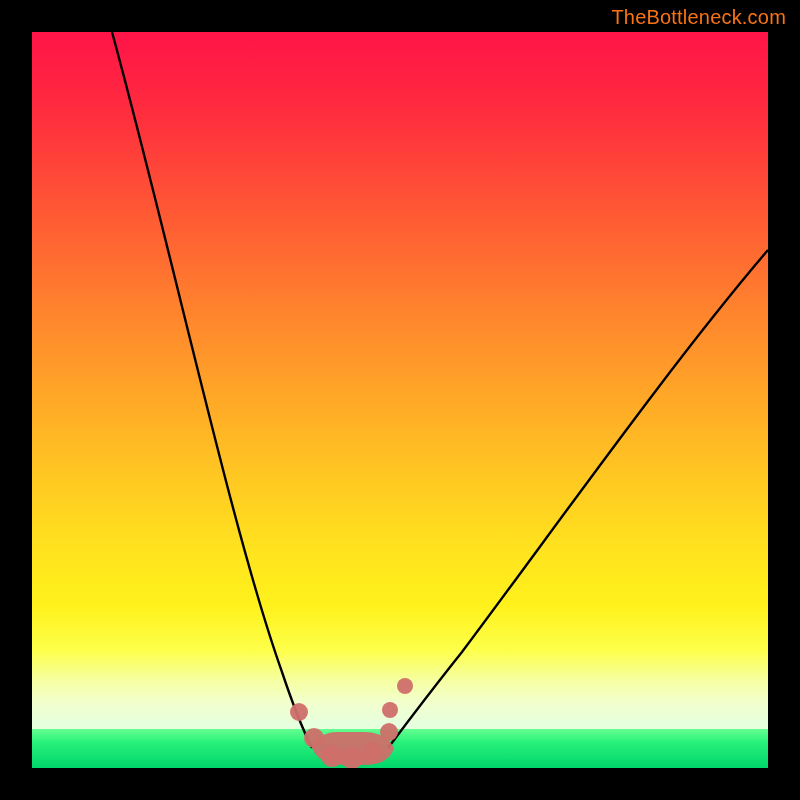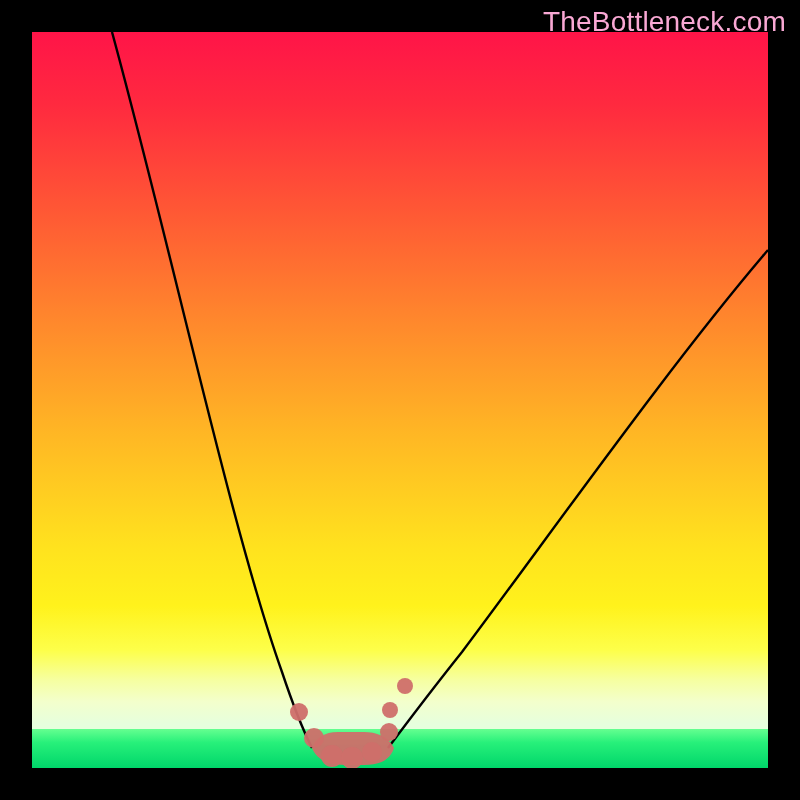--- a/index.html
+++ b/index.html
@@ -13,22 +13,22 @@
   }
   .frame {
     position: absolute;
     inset: 0;
     background: #000;
   }
   .watermark {
     position: absolute;
     top: 6px;
     right: 14px;
-    color: #f9a8d4;
-    font-size: 28px;
+    color: #f97316;
+    font-size: 20px;
     font-weight: 400;
     z-index: 10;
     letter-spacing: 0.2px;
   }
   .plot-area {
     position: absolute;
     top: 32px;
     left: 32px;
     width: 736px;
     height: 736px;

